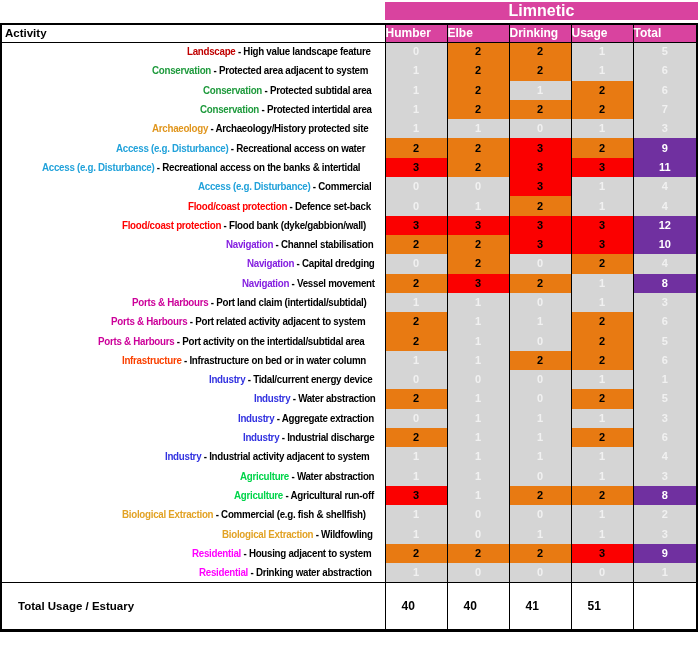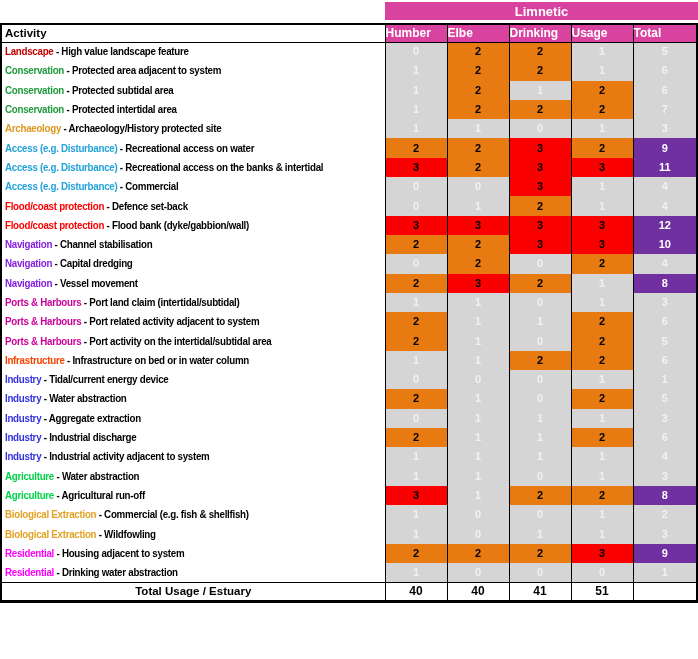--- a/index.html
+++ b/index.html
@@ -6,42 +6,42 @@
     --banner-bg:#D9439F; --header-bg:#D9439F; --header-text:#FFFFFF;
     --cell-gray:#D5D5D5; --cell-orange:#E87A12; --cell-red:#FB0000;
     --cell-purple:#7030A0; --gray-text:#F1F1F1; --border:#000000;
   }
   *{box-sizing:border-box;}
   body{margin:0;background:#FFFFFF;font-family:"Liberation Sans",sans-serif;}
   .sheet{width:698px;height:659px;background:#fff;overflow:hidden;}
   .banner-row{display:flex;width:698px;height:23px;}
   .banner-spacer{width:385px;}
   .banner{flex:1;margin:2px 0 3px 0;background:var(--banner-bg);color:var(--header-text);
-    font-weight:bold;font-size:13px;display:flex;align-items:center;justify-content:center;}
+    font-weight:bold;font-size:16px;display:flex;align-items:center;justify-content:center;}
   table{border-collapse:collapse;table-layout:fixed;width:698px;
     border:2px solid var(--border);border-bottom:3px solid var(--border);}
   col.c-activity{width:384px;}
   col.c-val{width:62px;}
   col.c-total{width:64px;}
   th{background:var(--header-bg);color:var(--header-text);font-weight:bold;font-size:12px;
     height:18px;padding:0;text-align:left;border-left:1px solid var(--border);
     border-bottom:1px solid var(--border);}
   th.th-activity{background:#fff;color:#000;text-align:left;padding-left:3px;border-left:none;font-size:11.5px;margin-top:44px;}
   tbody td{height:19.3px;padding:0;font-weight:bold;font-size:11px;text-align:center;
     border-left:1px solid var(--border);line-height:1;}
-  td.activity-cell{background:#fff;text-align:left;padding-left:3px;border-left:none;overflow:hidden;white-space:nowrap;}
+  td.activity-cell{background:#fff;text-align:right;padding-left:3px;border-left:none;overflow:hidden;white-space:nowrap;}
   .label-scale{display:inline-block;transform:scaleX(0.93);transform-origin:0 50%;
     font-size:10.5px;letter-spacing:-0.3px;white-space:nowrap;}
   .cat{font-weight:bold;}
   .sep,.desc{color:#000;font-weight:bold;}
   .c-gray{background:var(--cell-gray);color:var(--gray-text);}
   .c-orange{background:var(--cell-orange);color:#000;}
   .c-red{background:var(--cell-red);color:#000;}
   .c-purple{background:var(--cell-purple);color:#FFF;}
-  tfoot td{background:#fff;color:#000;font-weight:bold;height:19px;padding:0;text-align:center;
+  tfoot td{background:#fff;color:#000;font-weight:bold;height:19px;padding:16px;
     font-size:12px;border-left:1px solid var(--border);border-top:1px solid var(--border);}
   tfoot td.f-label{font-size:11.5px;border-left:none;}
 </style>
 </head>
 <body>
 
 <div class="sheet">
   <div class="banner-row">
     <div class="banner-spacer"></div>
     <div class="banner">Limnetic</div>

